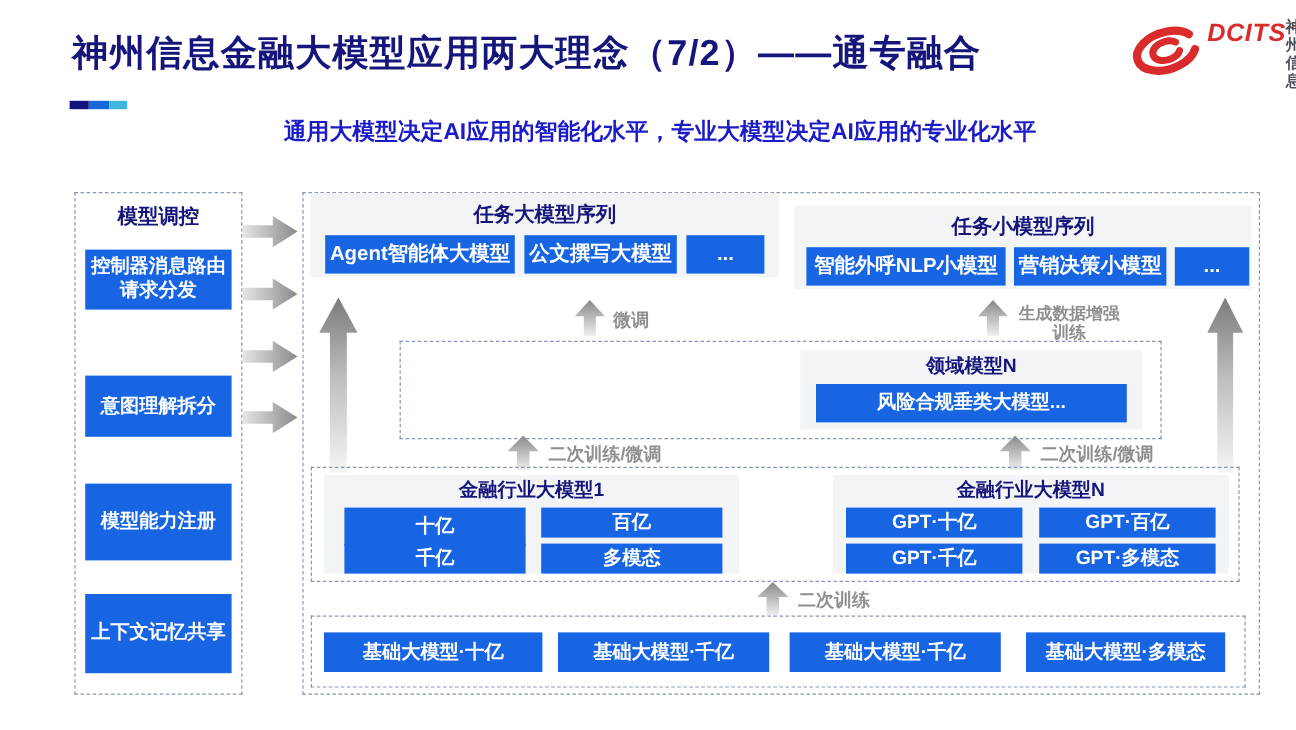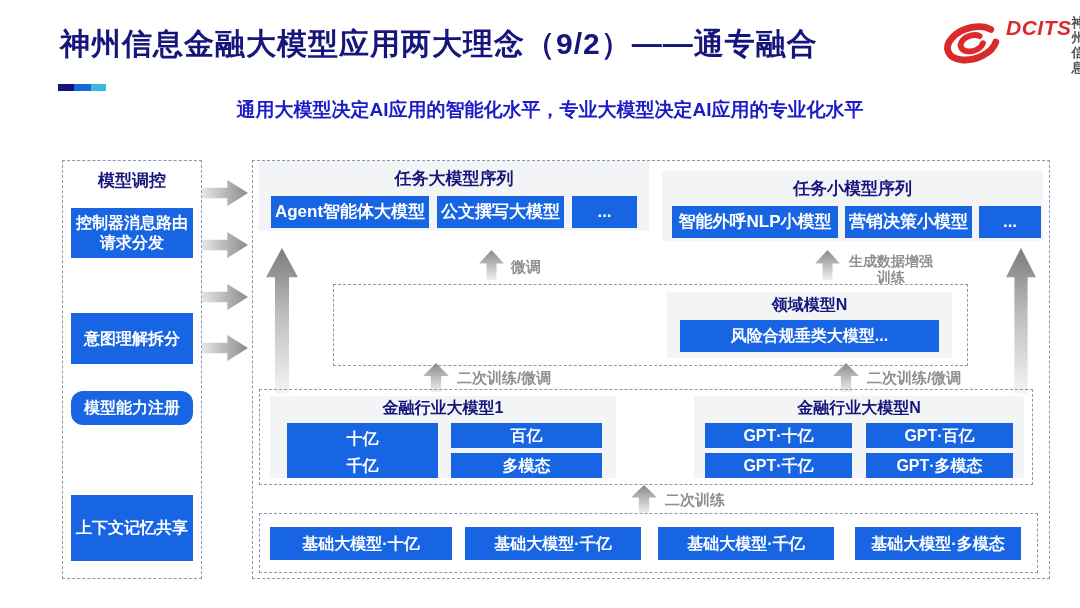--- a/index.html
+++ b/index.html
@@ -37,21 +37,21 @@
   .sidebar-title{position:absolute;top:8px;left:0;right:0;text-align:center;font-size:17px;font-weight:bold;color:#15157B;}
   .side-chip{left:8px;width:122px;font-size:16px;}
   
   .main{left:252px;top:160px;width:796px;height:417px;}
   .chip-lg{font-size:17px;height:32px;}
   .chip-md{font-size:16px;}
 </style>
 </head>
 <body>
 
-<div class="abs page-title">神州信息金融大模型应用两大理念（9/2）——通专融合</div>
+<div class="abs page-title">神州信息金融大模型应用两大理念（7/2）——通专融合</div>
 <div class="abs underline">
   <span class="u1"></span>
     <span class="u2"></span>
     <span class="u3"></span>
 </div>
 <div class="abs subtitle">通用大模型决定AI应用的智能化水平，专业大模型决定AI应用的专业化水平</div>
 
 <div class="abs logo">
   <span>
     <svg width="62" height="48" viewBox="0 0 64 48">
@@ -64,21 +64,21 @@
   <span class="logo-text">
     <span class="logo-en">DCITS</span>
     <span class="logo-cn">神州信息</span>
   </span>
 </div>
 
 <div class="abs dashed sidebar">
   <div class="sidebar-title">模型调控</div>
   <div class="chip side-chip" style="top:47px;height:50px;">控制器消息路由请求分发</div>
   <div class="chip side-chip" style="top:152px;height:51px;text-align:right;">意图理解拆分</div>
-  <div class="chip side-chip" style="top:230px;height:34px;border-radius:12px;">模型能力注册</div>
+  <div class="chip side-chip" style="top:242px;height:64px;">模型能力注册</div>
   <div class="chip side-chip" style="top:334px;height:66px;">上下文记忆共享</div>
 </div>
 
 <div class="right-arrow" style="left:202px;top:180px;width:46px;height:26px;"></div>
 <div class="right-arrow" style="left:202px;top:232px;width:46px;height:26px;"></div>
 <div class="right-arrow" style="left:202px;top:284px;width:46px;height:26px;"></div>
 <div class="right-arrow" style="left:202px;top:335px;width:46px;height:26px;"></div>
 
 <div class="abs dashed main">
 

